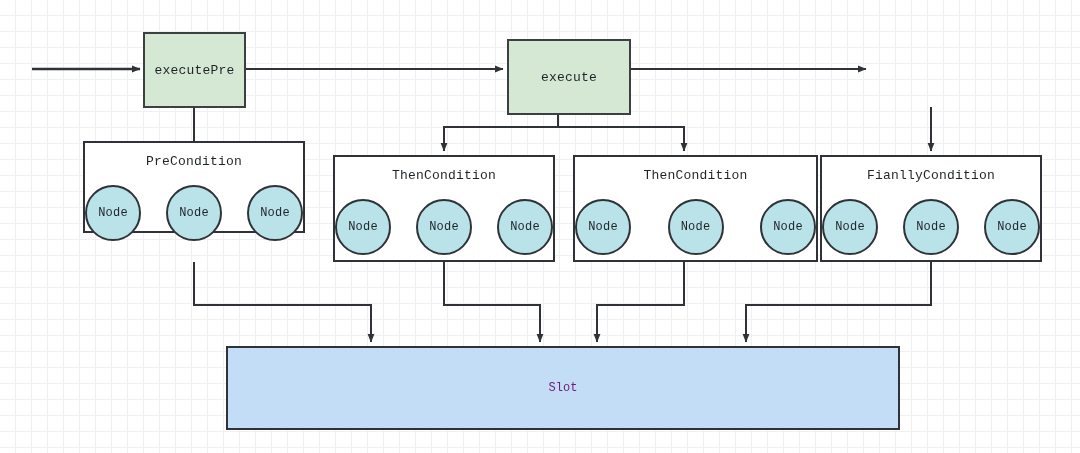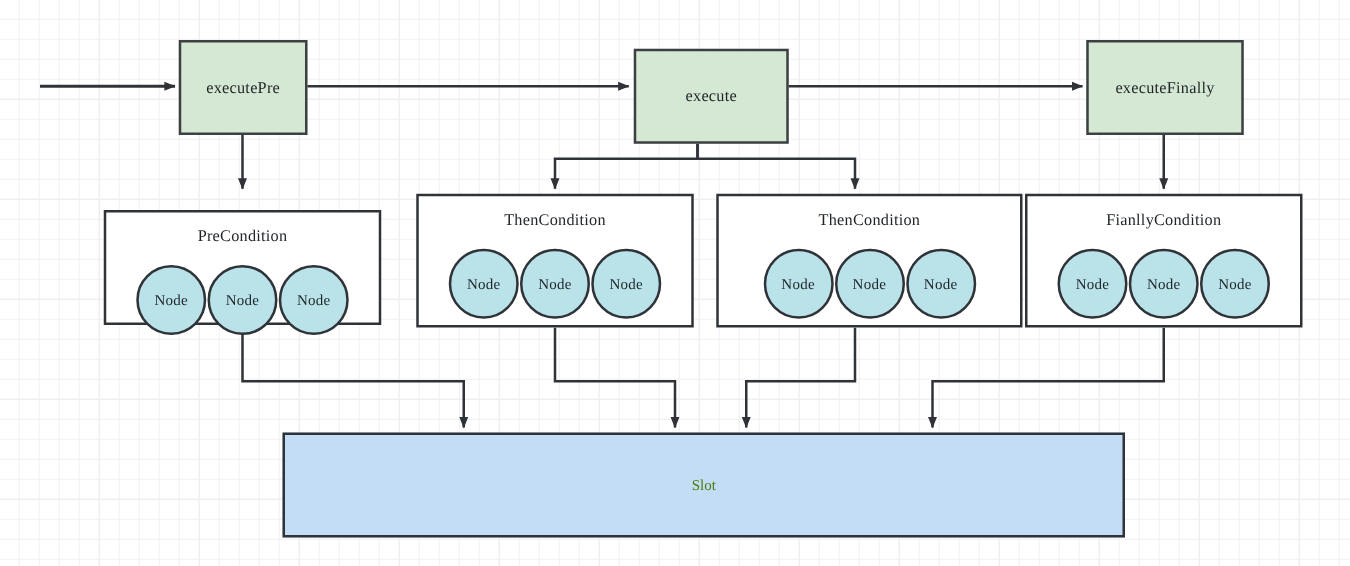--- a/index.html
+++ b/index.html
@@ -17,21 +17,21 @@
       linear-gradient(to right, #f0f0f0 1px, transparent 1px),
       linear-gradient(to bottom, #f0f0f0 1px, transparent 1px),
       linear-gradient(to right, #e6e6e6 1px, transparent 1px),
       linear-gradient(to bottom, #e6e6e6 1px, transparent 1px);
     background-size:
       16px 16px,
       16px 16px,
       80px 80px,
       80px 80px;
     background-position: -1px -1px, -1px -1px, -1px -1px, -1px -1px;
-    font-family: Liberation Serif, serif;
+    font-family: Liberation Mono, monospace;
   }
   #wires {
     position: absolute;
     left: 0; top: 0;
     width: 1080px;
     height: 453px;
     pointer-events: none;
   }
   .node-box {
     position: absolute;
@@ -62,21 +62,21 @@
     font-size: 13px;
     color: #1f2428;
   }
   .circle-row {
     position: absolute;
     left: 0;
     right: 0;
     top: 42px;
     display: flex;
     align-items: center;
-    justify-content: center;
+    justify-content: space-between;
     gap: 1px;
   }
   .node-circle {
     width: 52px;
     height: 52px;
     border-radius: 50%;
     background: #b9e3e9;
     border: 2px solid #2f3338;
     display: flex;
     align-items: center;
@@ -86,21 +86,21 @@
   }
   .slot-box {
     position: absolute;
     background: #c3ddf7;
     border: 2px solid #2f3338;
     box-sizing: border-box;
     display: flex;
     align-items: center;
     justify-content: center;
     font-size: 12px;
-    color: #4d7c0f;
+    color: #701a75;
   }
 </style>
 </head>
 <body>
 
 <div id="canvas">
 
   <svg id="wires" width="1080" height="453" viewBox="0 0 1080 453">
     <defs>
       <marker id="arrow" markerWidth="10" markerHeight="10" refX="8.5" refY="4" orient="auto" markerUnits="userSpaceOnUse">
@@ -132,25 +132,22 @@
   </svg>
 
   <div class="node-box exec-box" style="left:143px; top:32px; width:103px; height:76px;">
     <span>executePre</span>
   </div>
 
   <div class="node-box exec-box" style="left:507px; top:39px; width:124px; height:76px;align-items:center;">
     <span>execute</span>
   </div>
 
-  <div class="node-box exec-box" style="left:869px; top:32px; width:126px; height:76px;">
-    <span>executeFinally</span>
-  </div>
-
-  <div class="node-box cond-box" style="left:83px; top:168px; width:222px; height:92px;">
+
+  <div class="node-box cond-box" style="left:83px; top:141px; width:222px; height:92px;">
     <div class="cond-title">PreCondition</div>
     <div class="circle-row">
       <div class="node-circle">
         <span>Node</span>
       </div>
       <div class="node-circle">
         <span>Node</span>
       </div>
       <div class="node-circle">
         <span>Node</span>

